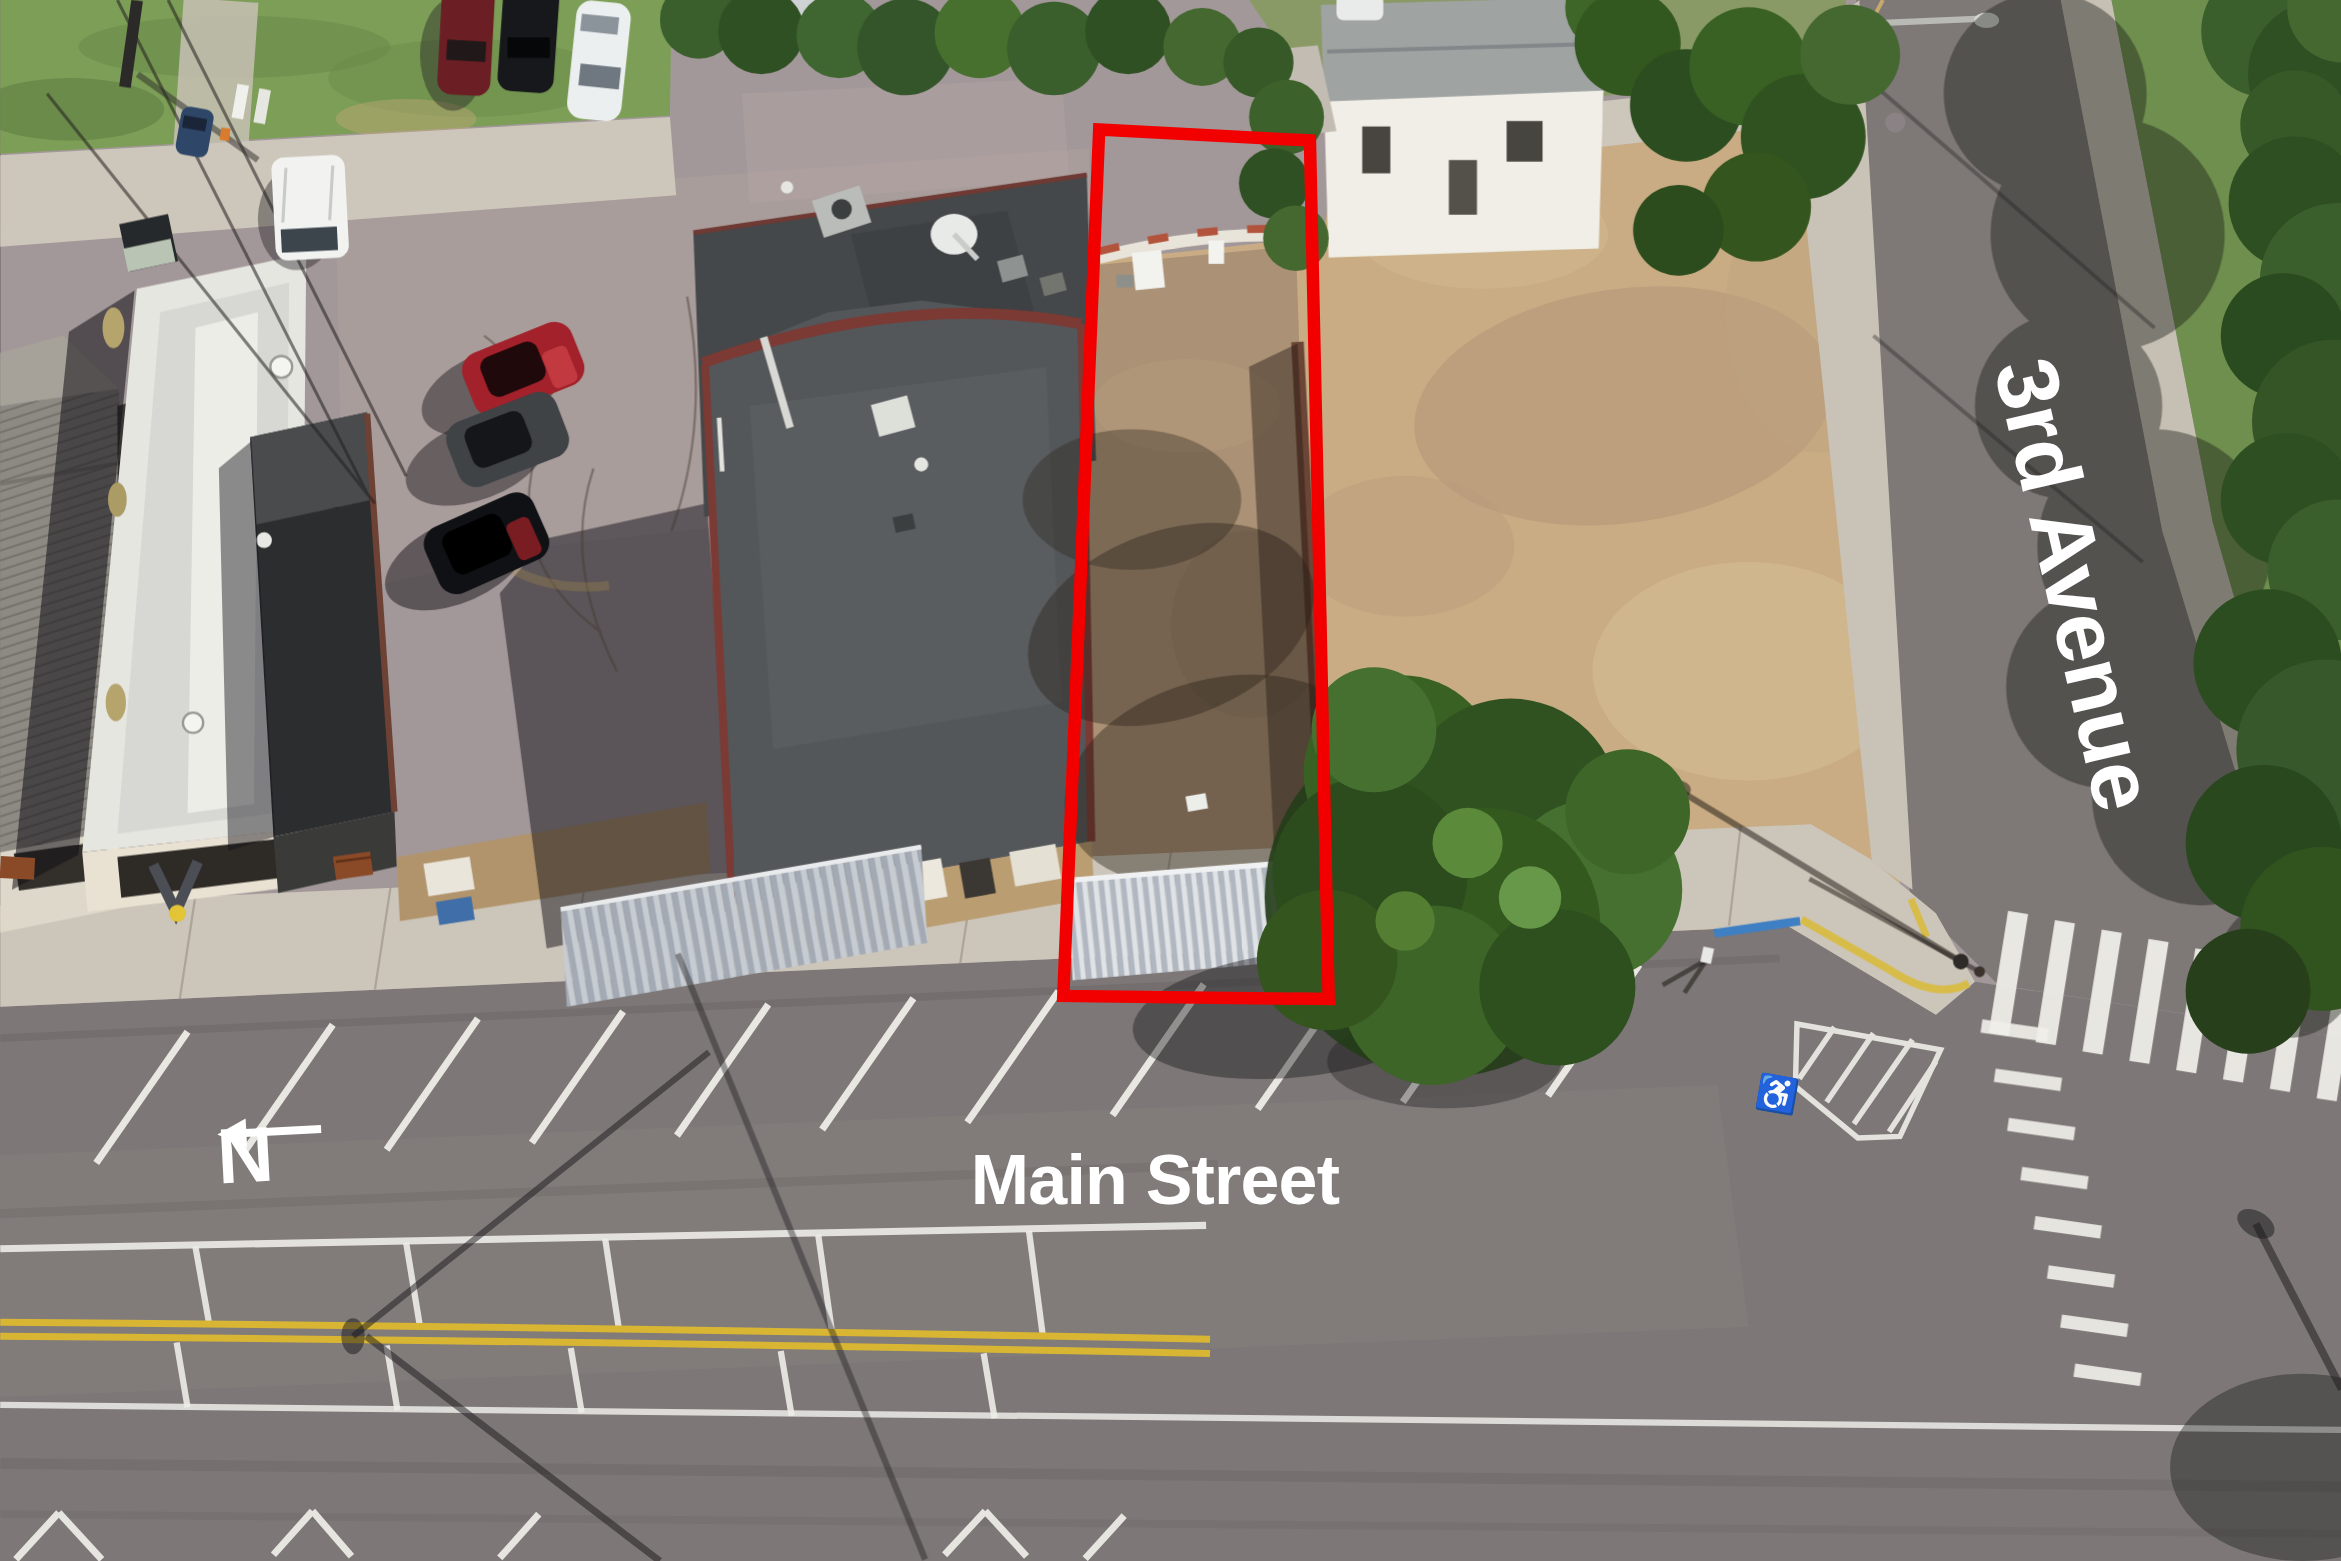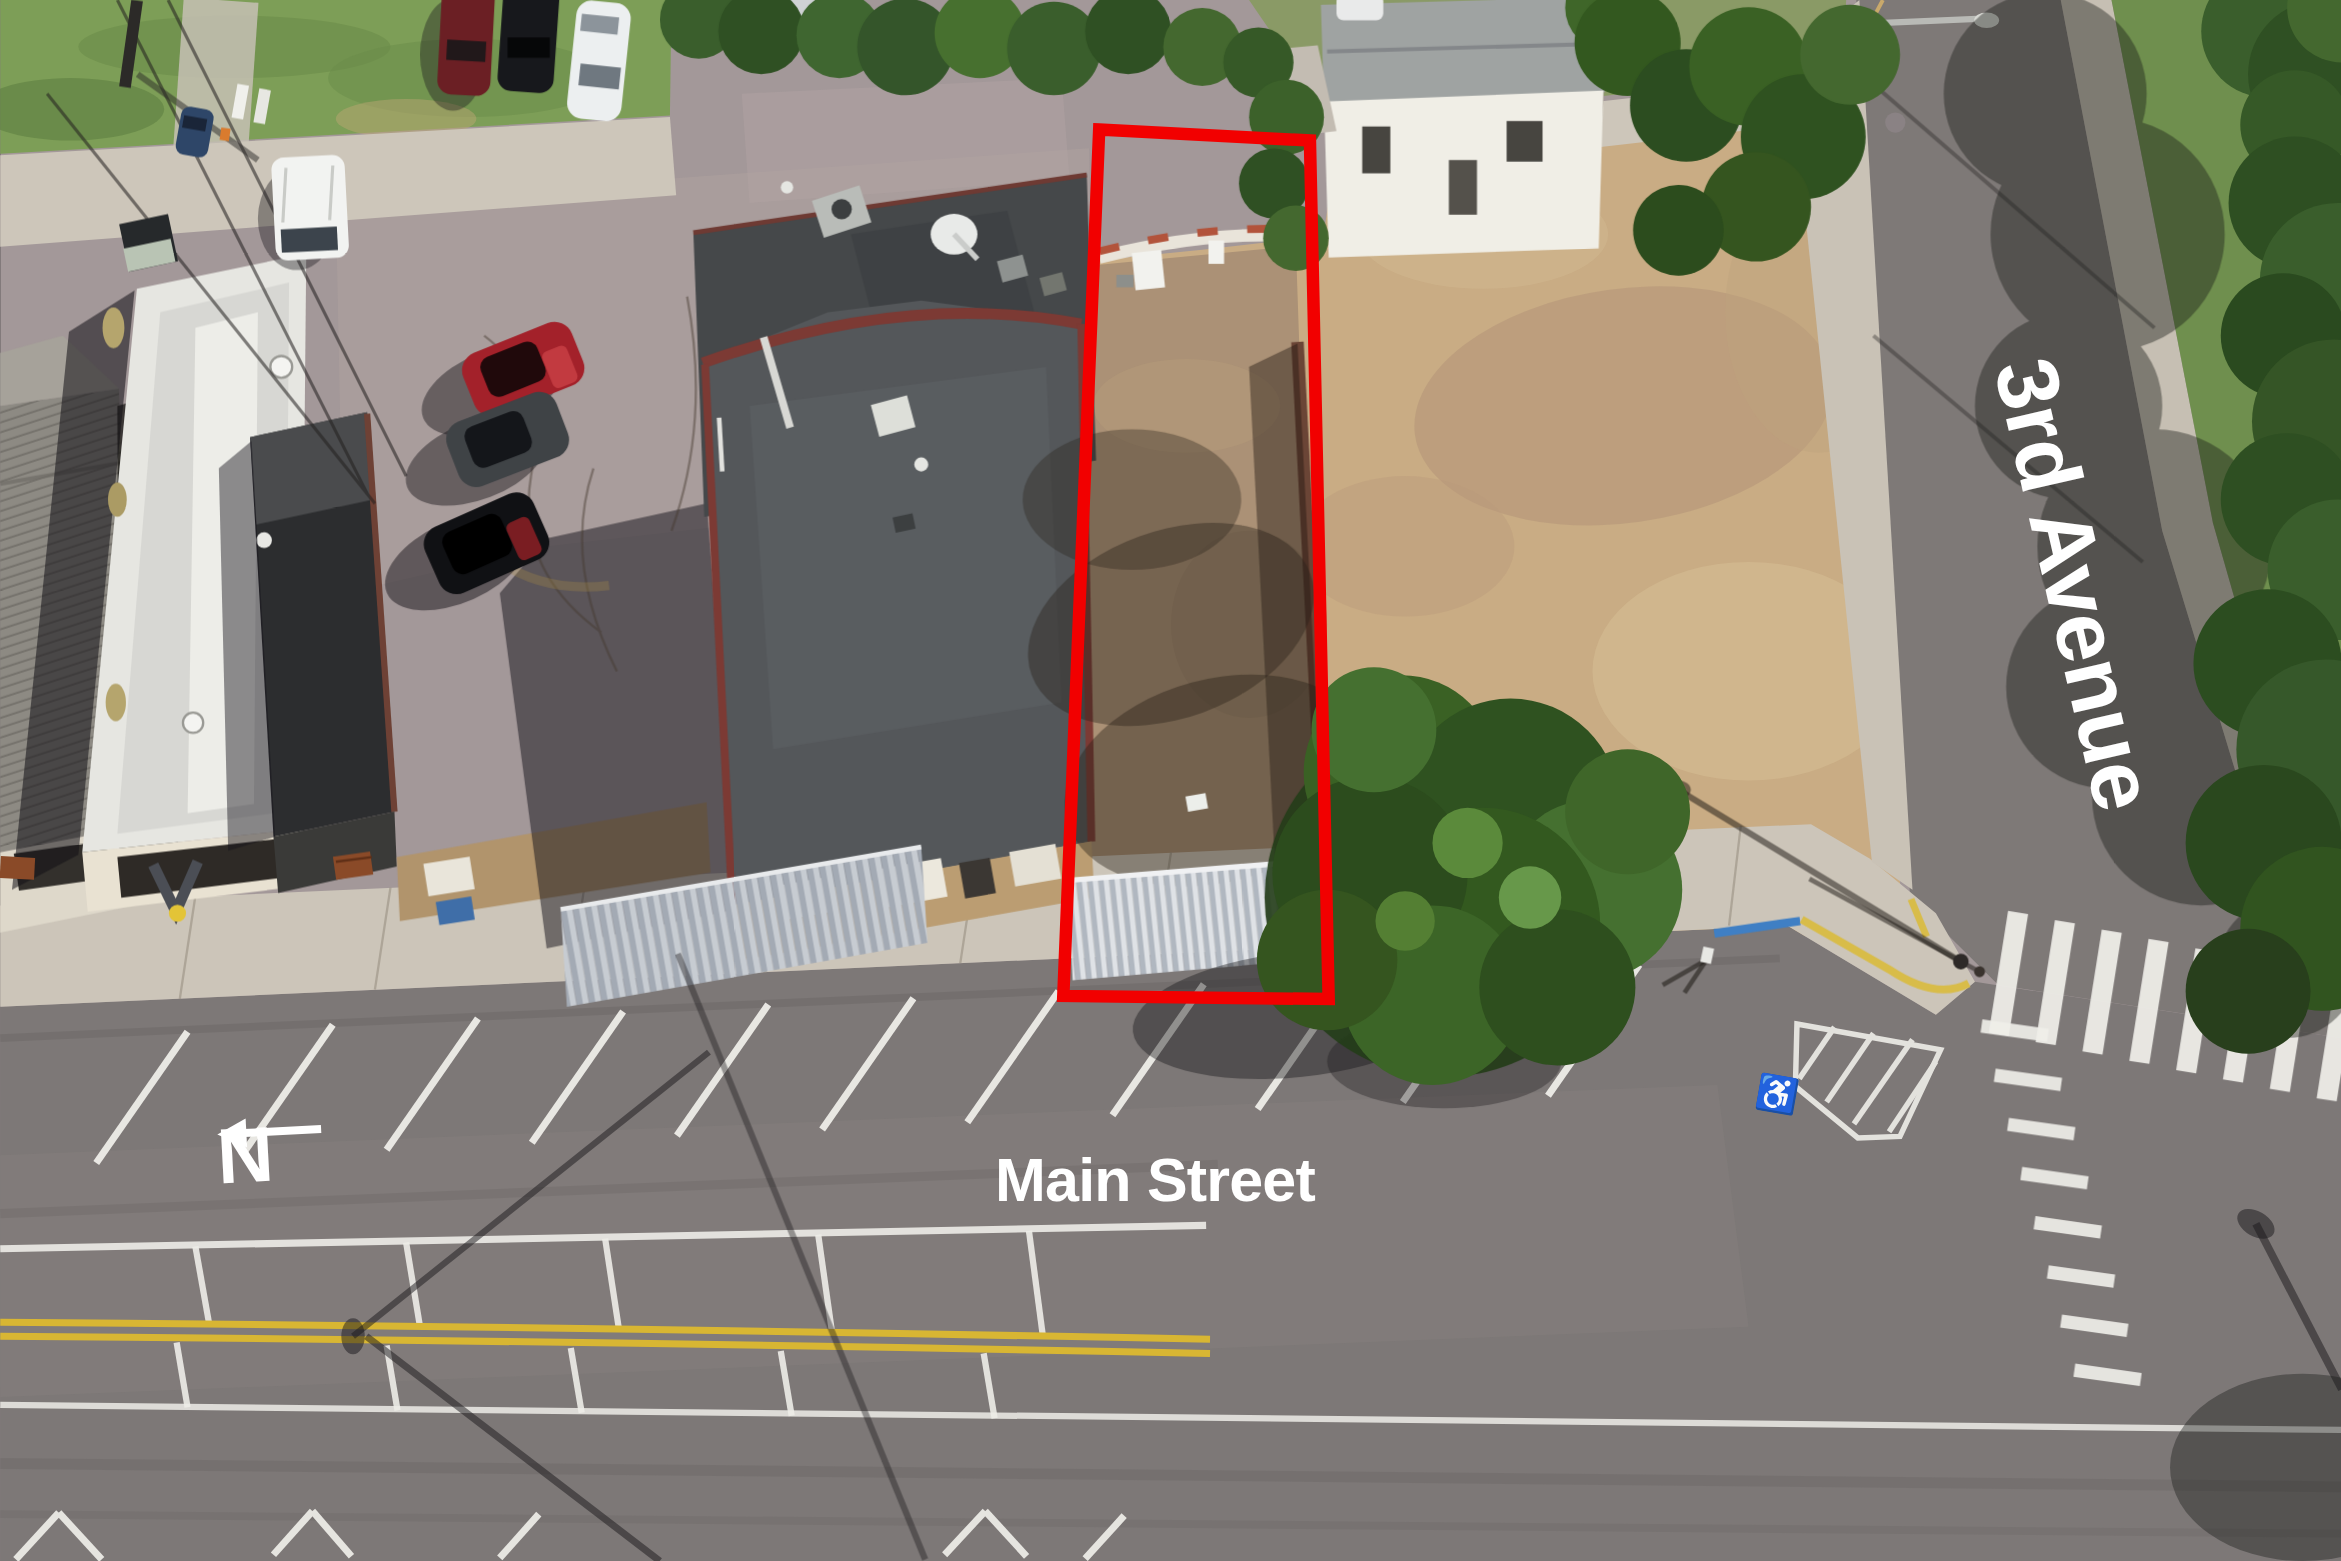--- a/index.html
+++ b/index.html
@@ -1,21 +1,21 @@
 <!DOCTYPE html>
 <html style="font-size:12.5px"><head>
 <meta charset="utf-8">
 <style>
   html,body{margin:0;padding:0;background:#222;}
   #scene{position:relative;width:2342px;height:1561px;overflow:hidden;
          font-family:"Liberation Sans",sans-serif;}
   #scene svg{position:absolute;left:0;top:0;}
   .label{position:absolute;color:#fff;font-weight:bold;white-space:nowrap;
          transform:translate(-50%,-50%);letter-spacing:-0.8px;}
-  #label-main{left:1155px;top:1180px;font-size:61px;}
+  #label-main{left:1155px;top:1180px;font-size:70px;}
   #label-ave{left:2075px;top:584px;font-size:87px;
              transform:translate(-50%,-50%) rotate(77deg);}
   #north{position:absolute;left:217px;top:1116px;display:flex;align-items:center;
          gap:20px;transform:rotate(-3deg);}
   #north .n-text{color:#fff;font-weight:bold;font-size:78px;line-height:1;}
 </style>
 </head>
 <body>
 
 <div id="scene">

